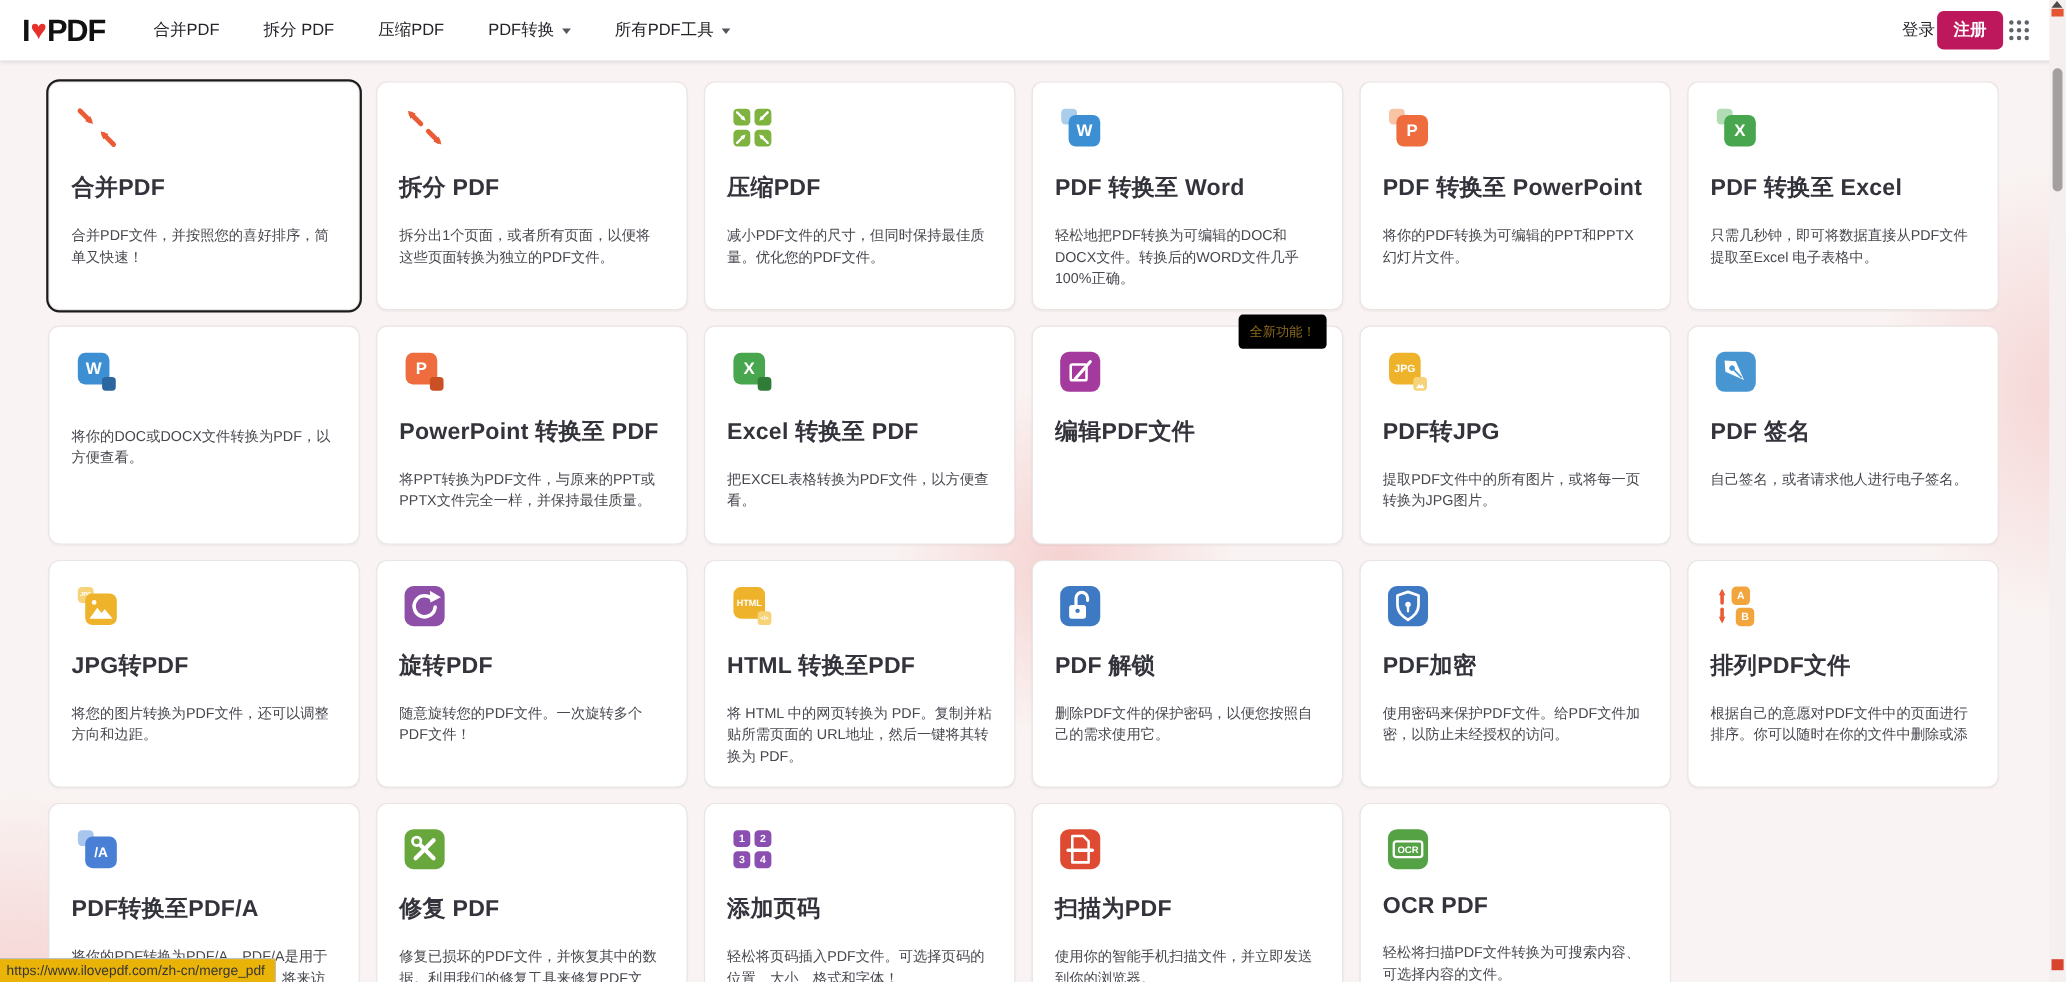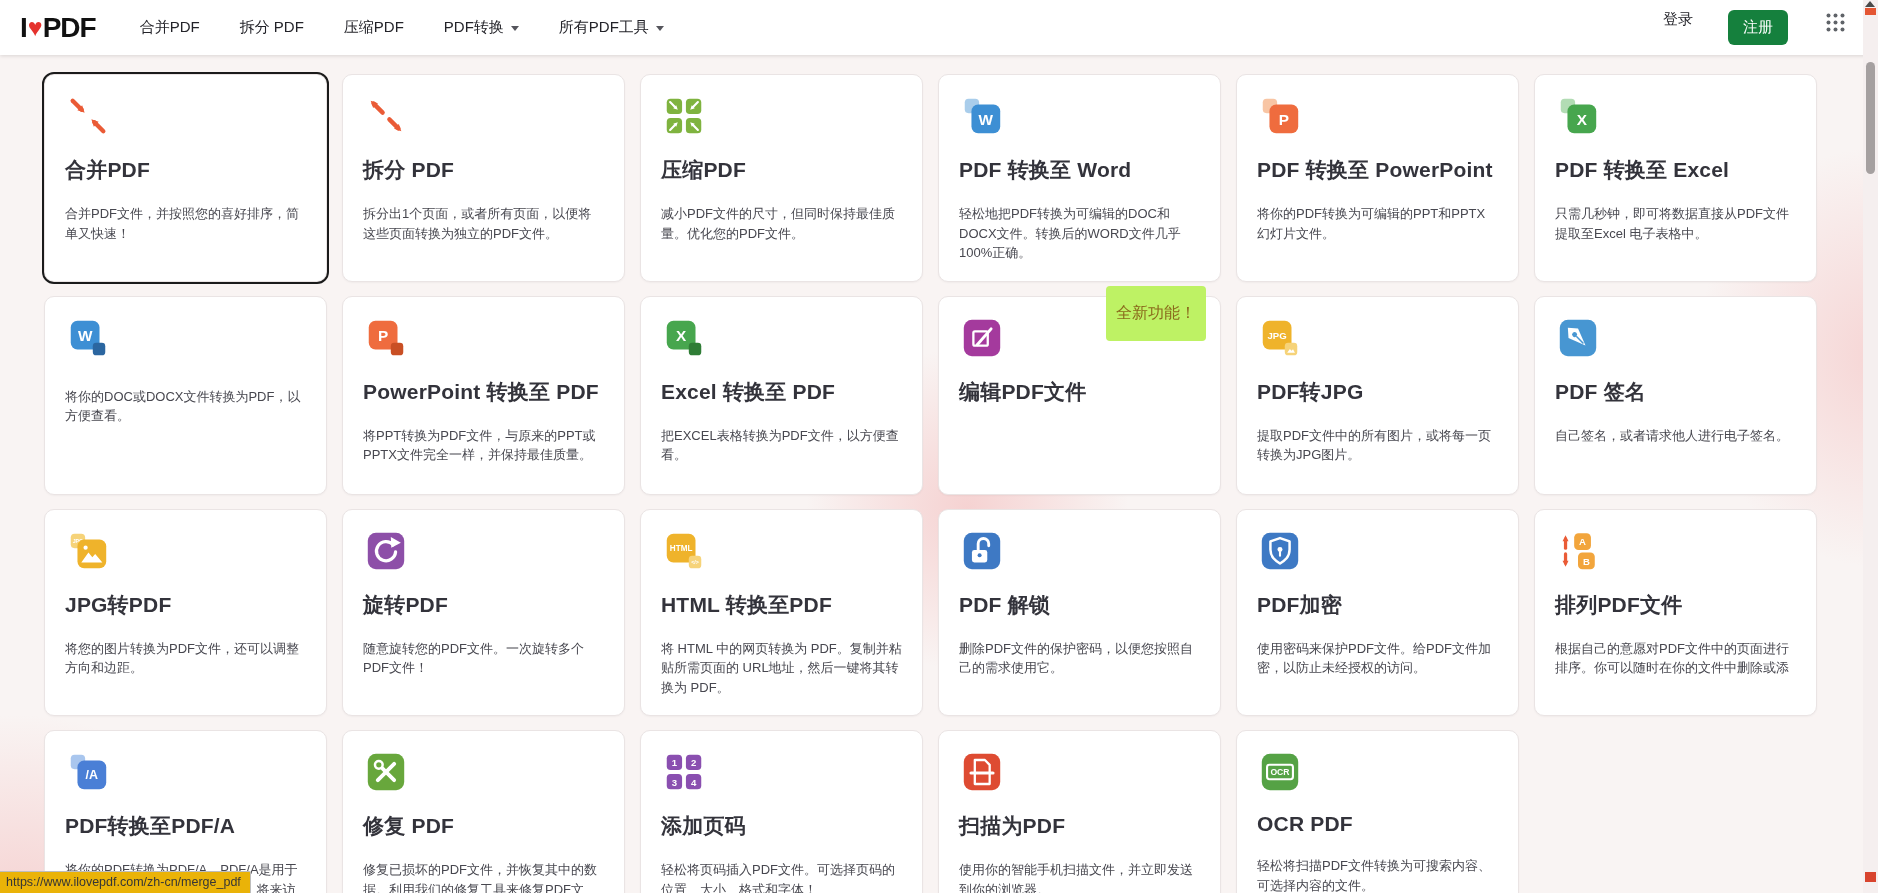--- a/index.html
+++ b/index.html
@@ -17,35 +17,35 @@
   a{cursor:pointer}
   
   .navbar{position:relative;z-index:5;display:flex;align-items:center;height:55px;background:#fff;
     box-shadow:0 1px 4px rgba(0,0,0,.13);padding:0 30px 0 20px}
   .logo{display:flex;align-items:center;font-weight:bold;font-size:28px;color:#111;
     letter-spacing:-1px;text-decoration:none}
   .logo .heart{color:#e5322d;font-size:25px;margin:0 1px}
   .menu{display:flex;align-items:center;gap:40px;margin-left:44px}
   .menu a{font-size:15px;color:#232329;text-decoration:none;display:flex;align-items:center;gap:7px;font-weight:500}
   .caret{width:0;height:0;border-left:4.5px solid transparent;border-right:4.5px solid transparent;border-top:5px solid #55555c;margin-top:2px}
-  .nav-right{margin-left:auto;display:flex;align-items:flex-start;gap:35px}
+  .nav-right{margin-left:auto;display:flex;align-items:center;gap:2px}
   .login{font-size:15px;color:#232329;text-decoration:none;font-weight:500}
-  .register{background:#15803d;color:#fff;font-size:15px;font-weight:400;padding:8px 15px;border-radius:6px;text-decoration:none}
+  .register{background:#be185d;color:#fff;font-size:15px;font-weight:700;padding:8px 15px;border-radius:6px;text-decoration:none}
   .apps{display:flex;align-items:center;padding:2px}
   
   .content{position:relative;z-index:2;padding:19px 44px 0 44px;width:1861px}
   .grid{display:grid;grid-template-columns:repeat(6,1fr);column-gap:15px;row-gap:14px}
   .card{position:relative;display:block;background:#fff;border:1px solid #eae4e4;border-radius:10px;
     padding:18px 20px;min-height:199px;text-decoration:none;box-shadow:0 1px 2px rgba(26,16,16,.04)}
   .card.highlighted{outline:2px solid #1b1b1b}
   .card .icon{display:block;height:52px}
   .card .title{font-size:21px;font-weight:600;color:#33333b;margin-top:11px;letter-spacing:.2px;white-space:nowrap}
   .card .desc{font-size:13px;color:#47474f;line-height:1.5;margin-top:20px}
-  .badge{position:absolute;top:-11px;right:14px;background:#bef264;color:#8a6a1c;font-size:16px;
-    padding:17px 10px;border-radius:4px;white-space:nowrap}
+  .badge{position:absolute;top:-11px;right:14px;background:#000000;color:#8a6a1c;font-size:12px;
+    padding:7px 10px;border-radius:4px;white-space:nowrap}
   svg text{font-weight:bold}
   
   .scrollbar{position:absolute;top:0;right:0;width:15px;height:893px;background:#f5efef;z-index:8}
   .scroll-up{position:absolute;top:1px;left:2px;width:0;height:0;border-left:5.5px solid transparent;
     border-right:5.5px solid transparent;border-bottom:6px solid #4a4a4a}
   .scroll-thumb{position:absolute;top:62px;left:3px;width:9px;height:112px;background:#a5a0a0;border-radius:5px}
   .marker-top{position:absolute;top:8px;left:2px;width:11px;height:7px;background:#e45633}
   .marker-bottom{position:absolute;top:872px;left:2px;width:11px;height:10px;background:#d8442e}
   
   .statusbar{position:absolute;left:0;bottom:0;background:#eab308;border:1px solid #bdbdbd;border-left:none;border-bottom:none;

